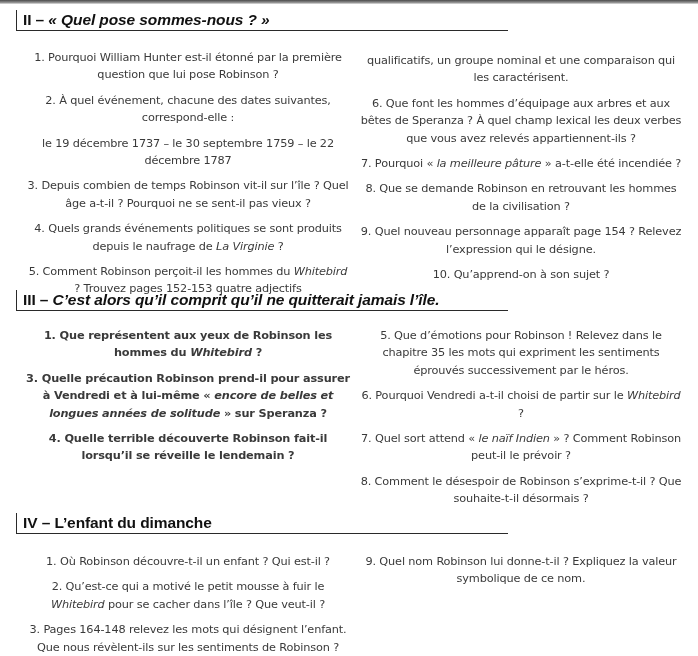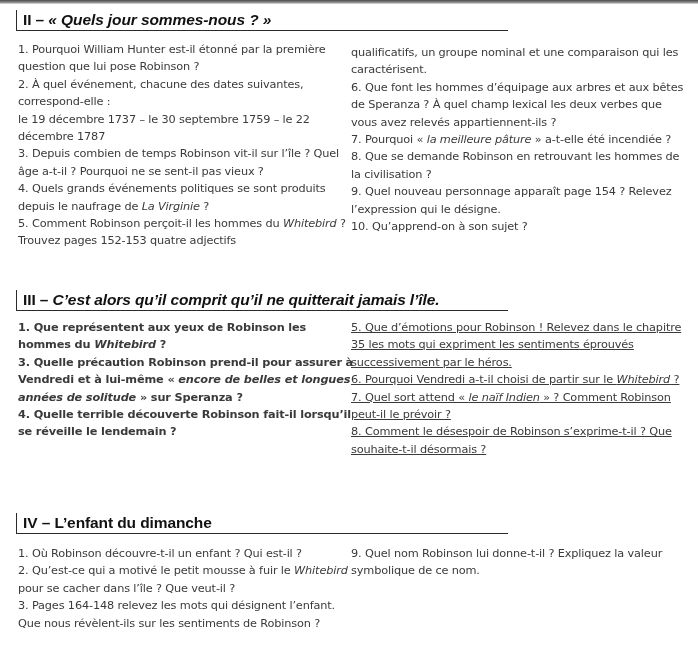--- a/index.html
+++ b/index.html
@@ -27,31 +27,31 @@
       white-space: nowrap; letter-spacing: -0.1px;
     }
     .sec-head .t i { font-style: italic; }
     .col {
       position: absolute; width: 340px;
       font-size: 11.3px; line-height: 17.4px;
       letter-spacing: -0.15px;
     }
     .col.left { left: 18px; }
     .col.right { left: 351px; }
-    .q { margin: 0; }
+    .q { margin: 8px; text-align: center; }
     .q em { font-style: italic; }
   </style>
 </head>
 <body>
 
 <div class="topbar"></div>
 
 <div class="section" style="top:0;">
   <div class="sec-head" style="top:10px;">
-    <span class="t"><span>II – </span><i>« Quels jour sommes-nous ? »</i></span>
+    <span class="t"><span>II – </span><i>« Quel pose sommes-nous ? »</i></span>
   </div>
   <div class="col left" style="top:41px;">
       <p class="q"><span>1. Pourquoi William Hunter est-il étonné par la première question que lui pose Robinson ?</span></p>
       <p class="q"><span>2. À quel événement, chacune des dates suivantes, correspond-elle :</span></p>
       <p class="q"><span>le 19 décembre 1737 – le 30 septembre 1759 – le 22 décembre 1787</span></p>
       <p class="q"><span>3. Depuis combien de temps Robinson vit-il sur l’île ? Quel âge a-t-il ? Pourquoi ne se sent-il pas vieux ?</span></p>
       <p class="q"><span>4. Quels grands événements politiques se sont produits depuis le naufrage de </span><em>La Virginie</em><span> ?</span></p>
       <p class="q"><span>5. Comment Robinson perçoit-il les hommes du </span><em>Whitebird</em><span> ? Trouvez pages 152-153 quatre adjectifs</span></p>
     </div>
   <div class="col right" style="top:44px;">
@@ -66,21 +66,21 @@
 
 <div class="section" style="top:0;">
   <div class="sec-head" style="top:290px;">
     <span class="t"><span>III – </span><i>C’est alors qu’il comprit qu’il ne quitterait jamais l’île.</i></span>
   </div>
   <div class="col left" style="top:319px;font-weight:bold;">
       <p class="q"><span>1. Que représentent aux yeux de Robinson les hommes du </span><em>Whitebird</em><span> ?</span></p>
       <p class="q"><span>3. Quelle précaution Robinson prend-il pour assurer à Vendredi et à lui-même « </span><em>encore de belles et longues années de solitude</em><span> » sur Speranza ?</span></p>
       <p class="q"><span>4. Quelle terrible découverte Robinson fait-il lorsqu’il se réveille le lendemain ?</span></p>
     </div>
-  <div class="col right" style="top:319px;text-decoration:underline;">
+  <div class="col right" style="top:319px;">
       <p class="q"><span>5. Que d’émotions pour Robinson ! Relevez dans le chapitre 35 les mots qui expriment les sentiments éprouvés successivement par le héros.</span></p>
       <p class="q"><span>6. Pourquoi Vendredi a-t-il choisi de partir sur le </span><em>Whitebird</em><span> ?</span></p>
       <p class="q"><span>7. Quel sort attend « </span><em>le naïf Indien</em><span> » ? Comment Robinson peut-il le prévoir ?</span></p>
       <p class="q"><span>8. Comment le désespoir de Robinson s’exprime-t-il ? Que souhaite-t-il désormais ?</span></p>
     </div>
 </div>
 
 <div class="section" style="top:0;">
   <div class="sec-head" style="top:513px;">
     <span class="t"><span>IV – </span><span>L’enfant du dimanche</span></span>

